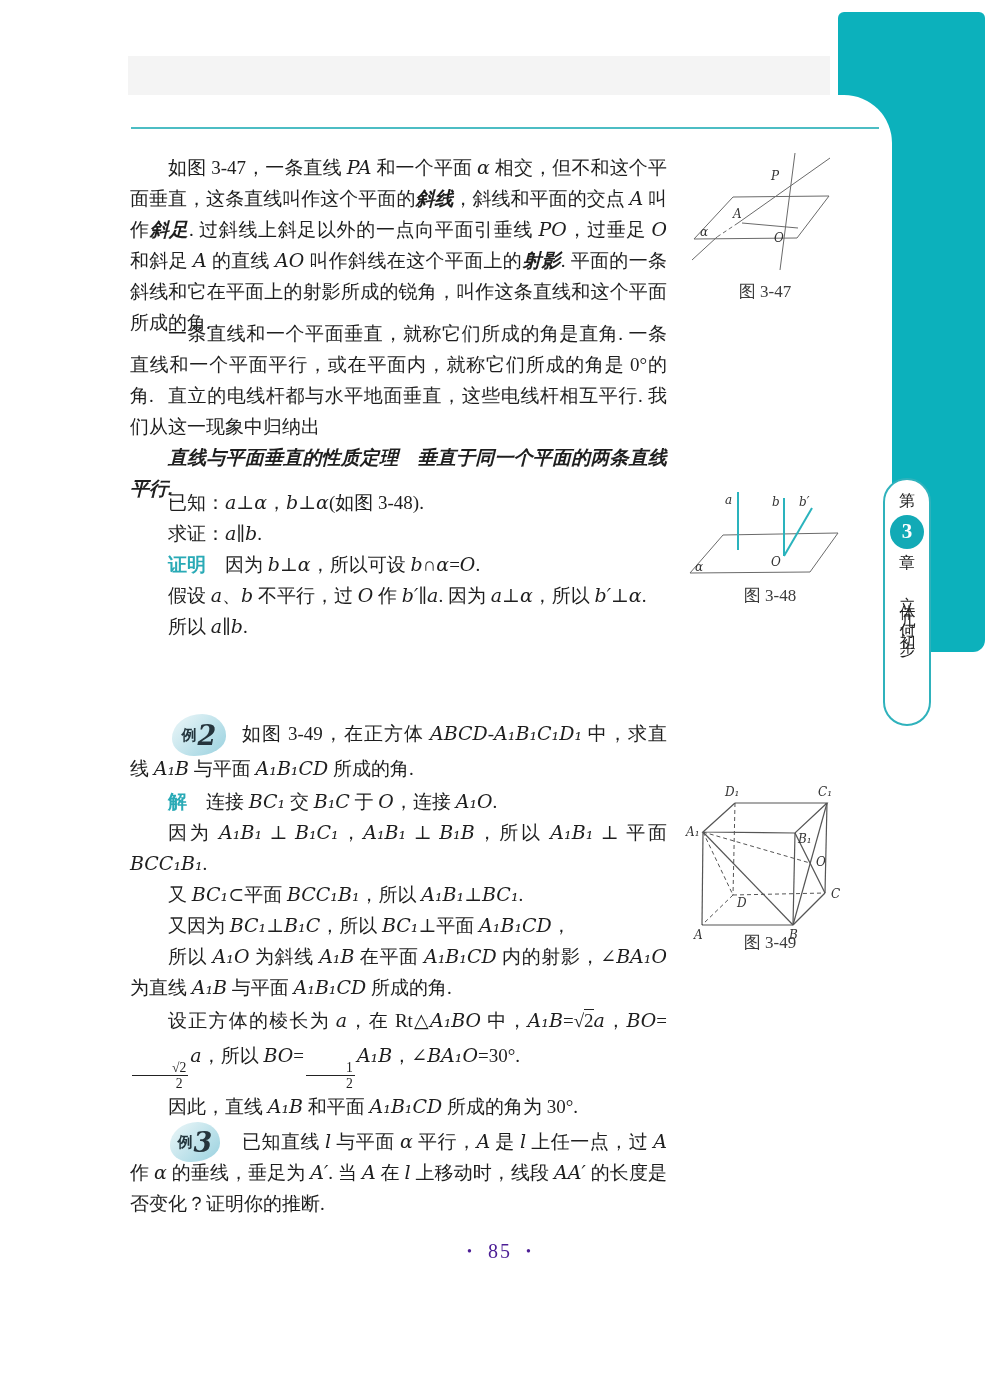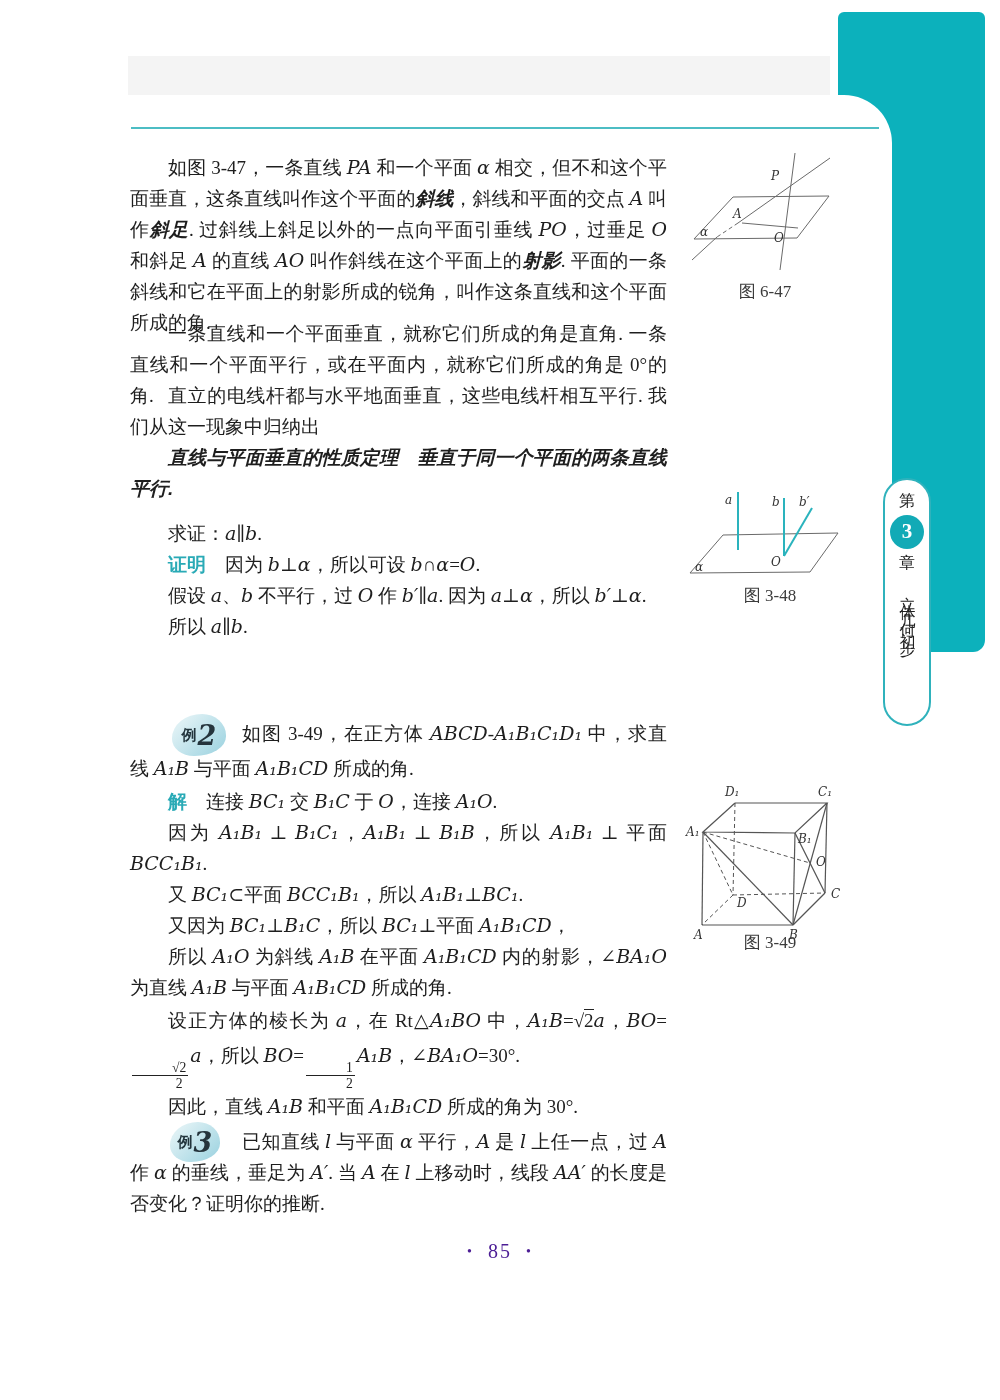--- a/index.html
+++ b/index.html
@@ -80,20 +80,23 @@
   </div>
 
   <div class="blk" style="top:380px">
     <p class="ind">直立的电线杆都与水平地面垂直，这些电线杆相互平行. 我们从这一现象中归纳出</p>
   </div>
 
   <div class="blk" style="top:442px">
     <p class="ind"><span class="bh">直线与平面垂直的性质定理　垂直于同一个平面的两条直线平行.</span></p>
   </div>
 
+  <div class="blk" style="top:487px">
+    <p class="ind">已知：<span class="mi">a</span>⊥<span class="mi">α</span>，<span class="mi">b</span>⊥<span class="mi">α</span>(如图 3-48).</p>
+  </div>
   <div class="blk" style="top:518px">
     <p class="ind">求证：<span class="mi">a</span>∥<span class="mi">b</span>.</p>
   </div>
 
   <div class="blk" style="top:549px;line-height:30px">
     <p class="ind"><span class="lbl">证明</span>　因为 <span class="mi">b</span>⊥<span class="mi">α</span>，所以可设 <span class="mi">b</span>∩<span class="mi">α</span>=<span class="mi">O</span>.</p>
     <p class="ind">假设 <span class="mi">a</span>、<span class="mi">b</span> 不平行，过 <span class="mi">O</span> 作 <span class="mi">b′</span>∥<span class="mi">a</span>. 因为 <span class="mi">a</span>⊥<span class="mi">α</span>，所以 <span class="mi">b′</span>⊥<span class="mi">α</span>.</p>
     <p class="ind">所以 <span class="mi">a</span>∥<span class="mi">b</span>.</p>
   </div>
 
@@ -135,21 +138,21 @@
       <line x1="53" y1="75" x2="32" y2="89" stroke="#6a6a6a" stroke-width="1" stroke-dasharray="4 3"></line>
       <line x1="32" y1="89" x2="7" y2="112" stroke="#6a6a6a" stroke-width="1"></line>
       <line x1="110" y1="5" x2="95" y2="122" stroke="#6a6a6a" stroke-width="1"></line>
       <line x1="57" y1="75" x2="113" y2="80" stroke="#6a6a6a" stroke-width="1"></line>
       <text class="fig-label" x="86" y="32">P</text>
       <text class="fig-label" x="48" y="70">A</text>
       <text class="fig-label" x="89" y="94">O</text>
       <text class="fig-label" x="15" y="88">α</text>
     </svg>
   </div>
-  <div class="fig-caption" style="left:685px;top:280px">图 6-47</div>
+  <div class="fig-caption" style="left:685px;top:280px">图 3-47</div>
 
   <div class="fig" style="left:685px;top:478px">
     <svg width="170" height="102" viewBox="0 0 170 102">
       <polygon points="38,57 153,55 125,94 5,95" fill="none" stroke="#6a6a6a" stroke-width="1"></polygon>
       <line x1="53" y1="14" x2="53" y2="72" stroke="#2ab3bd" stroke-width="2"></line>
       <line x1="99" y1="20" x2="99" y2="78" stroke="#2ab3bd" stroke-width="2"></line>
       <line x1="127" y1="30" x2="99" y2="78" stroke="#2ab3bd" stroke-width="2"></line>
       <text class="fig-label" x="40" y="26">a</text>
       <text class="fig-label" x="87" y="28">b</text>
       <text class="fig-label" x="114" y="28">b′</text>

